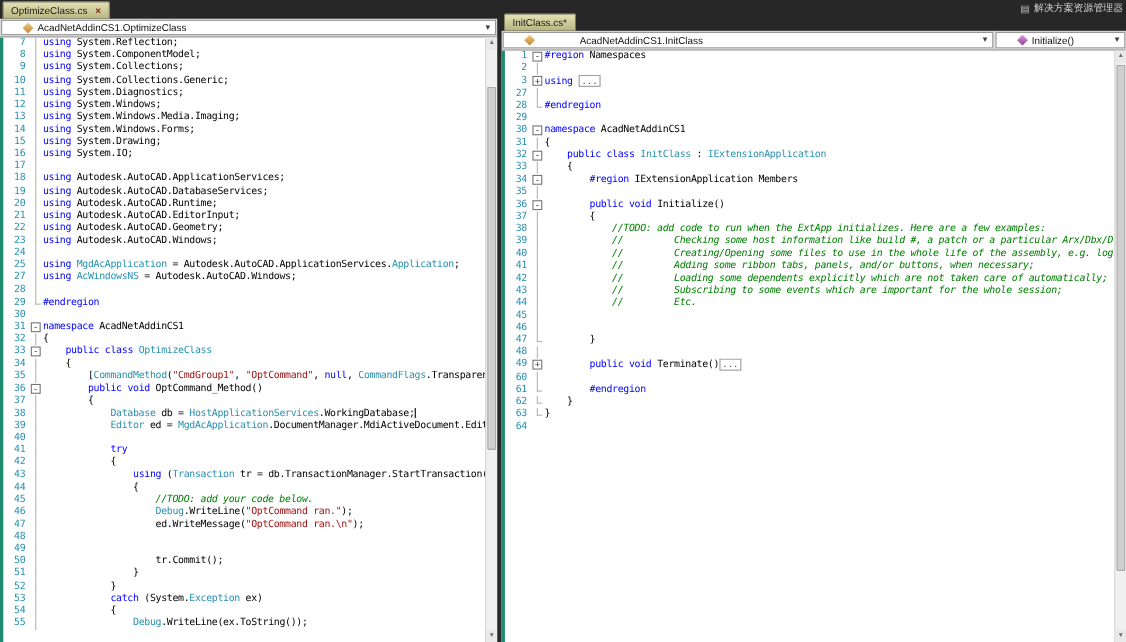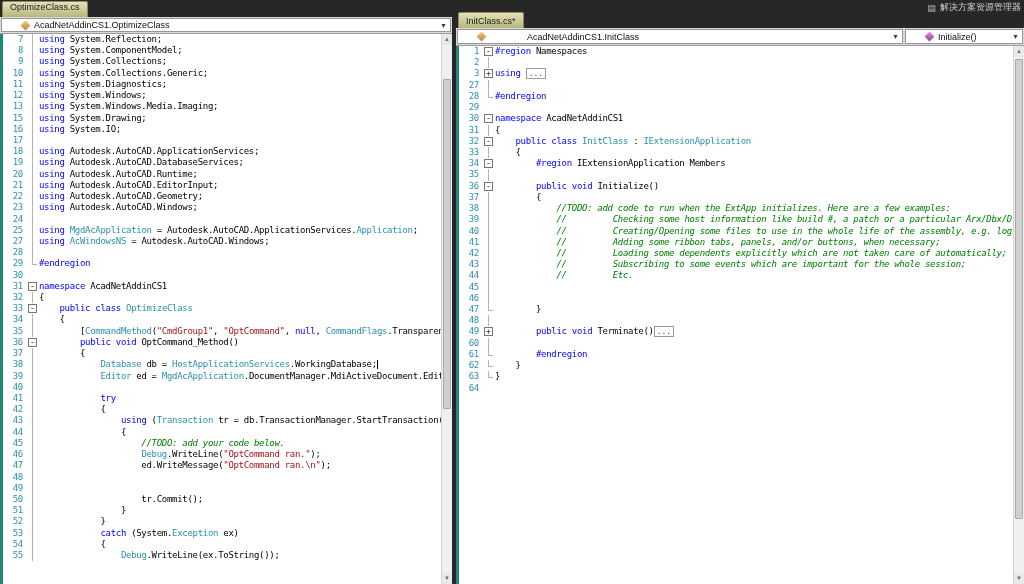--- a/index.html
+++ b/index.html
@@ -14,21 +14,21 @@
   #left-pane  .tabstrip { height:17px; }
   #right-pane .tabstrip { height:28px; }
 
   .tab {
     position:absolute; display:flex; align-items:center; gap:4px;
     padding:0 7px; height:16px;
     background:linear-gradient(#e4e2b6,#b7b57e);
     border:1px solid #8b8960; border-bottom:none;
     font-size:9px; color:#1b1b1b; border-radius:2px 2px 0 0; white-space:nowrap;
   }
-  #left-pane  .tab { left:2px; top:1px;flex-direction:column; }
+  #left-pane  .tab { left:2px; top:1px; }
   #right-pane .tab { left:2px; top:12px; }
   .tab .close { color:#7d2416; font-weight:bold; font-size:9px; margin-left:3px; }
 
   .solution-label {
     position:absolute; top:1px; right:3px; height:13px;
     display:flex; align-items:center; gap:4px;
     color:#cdcdcd; font-size:9px; white-space:nowrap;
   }
   .solution-label .glyph { font-size:9px; color:#b9b9b9; }
 
@@ -107,20 +107,21 @@
   <div class="codearea">
     <div class="trackbar"></div>
     <div class="lines">
         <div class="row"><span class="ln">7</span><span class="fold fv"></span><span class="codetext"><span class="sk">using</span><span class="sp"> System.Reflection;</span></span></div>
         <div class="row"><span class="ln">8</span><span class="fold fv"></span><span class="codetext"><span class="sk">using</span><span class="sp"> System.ComponentModel;</span></span></div>
         <div class="row"><span class="ln">9</span><span class="fold fv"></span><span class="codetext"><span class="sk">using</span><span class="sp"> System.Collections;</span></span></div>
         <div class="row"><span class="ln">10</span><span class="fold fv"></span><span class="codetext"><span class="sk">using</span><span class="sp"> System.Collections.Generic;</span></span></div>
         <div class="row"><span class="ln">11</span><span class="fold fv"></span><span class="codetext"><span class="sk">using</span><span class="sp"> System.Diagnostics;</span></span></div>
         <div class="row"><span class="ln">12</span><span class="fold fv"></span><span class="codetext"><span class="sk">using</span><span class="sp"> System.Windows;</span></span></div>
         <div class="row"><span class="ln">13</span><span class="fold fv"></span><span class="codetext"><span class="sk">using</span><span class="sp"> System.Windows.Media.Imaging;</span></span></div>
+        <div class="row"><span class="ln">14</span><span class="fold fv"></span><span class="codetext"><span class="sk">using</span><span class="sp"> System.Windows.Forms;</span></span></div>
         <div class="row"><span class="ln">15</span><span class="fold fv"></span><span class="codetext"><span class="sk">using</span><span class="sp"> System.Drawing;</span></span></div>
         <div class="row"><span class="ln">16</span><span class="fold fv"></span><span class="codetext"><span class="sk">using</span><span class="sp"> System.IO;</span></span></div>
         <div class="row"><span class="ln">17</span><span class="fold fv"></span><span class="codetext"></span></div>
         <div class="row"><span class="ln">18</span><span class="fold fv"></span><span class="codetext"><span class="sk">using</span><span class="sp"> Autodesk.AutoCAD.ApplicationServices;</span></span></div>
         <div class="row"><span class="ln">19</span><span class="fold fv"></span><span class="codetext"><span class="sk">using</span><span class="sp"> Autodesk.AutoCAD.DatabaseServices;</span></span></div>
         <div class="row"><span class="ln">20</span><span class="fold fv"></span><span class="codetext"><span class="sk">using</span><span class="sp"> Autodesk.AutoCAD.Runtime;</span></span></div>
         <div class="row"><span class="ln">21</span><span class="fold fv"></span><span class="codetext"><span class="sk">using</span><span class="sp"> Autodesk.AutoCAD.EditorInput;</span></span></div>
         <div class="row"><span class="ln">22</span><span class="fold fv"></span><span class="codetext"><span class="sk">using</span><span class="sp"> Autodesk.AutoCAD.Geometry;</span></span></div>
         <div class="row"><span class="ln">23</span><span class="fold fv"></span><span class="codetext"><span class="sk">using</span><span class="sp"> Autodesk.AutoCAD.Windows;</span></span></div>
         <div class="row"><span class="ln">24</span><span class="fold fv"></span><span class="codetext"></span></div>

